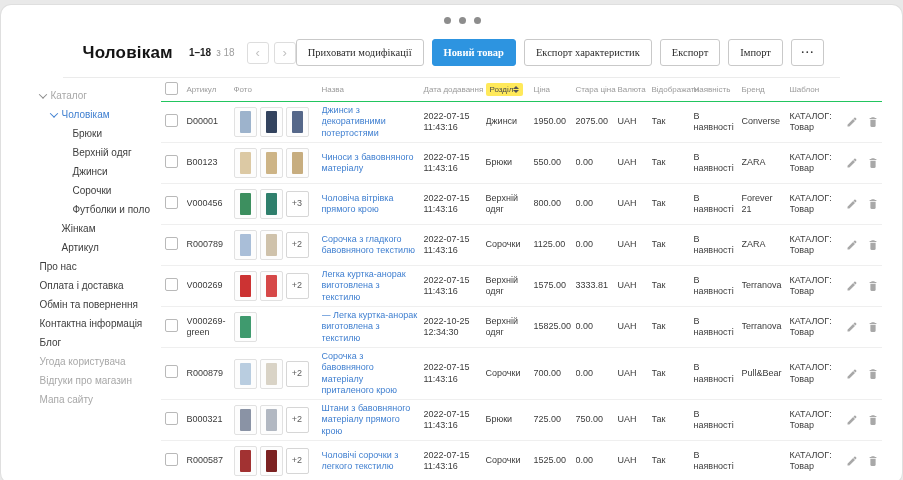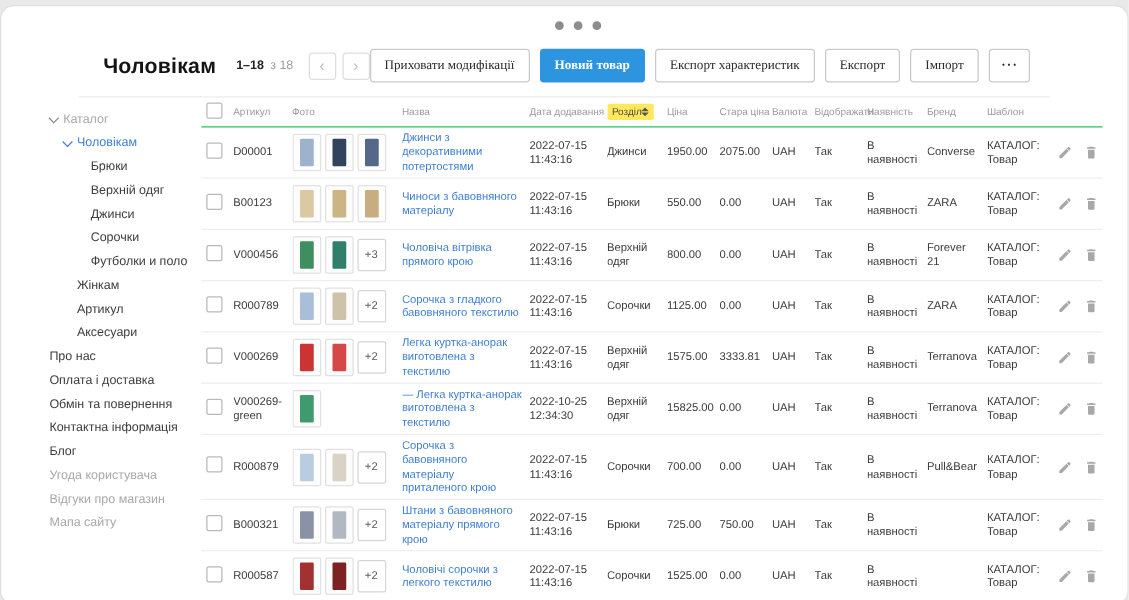--- a/index.html
+++ b/index.html
@@ -132,24 +132,20 @@
           <span>Футболки и поло</span>
         </div>
         <div class="side-item lvl2">
           <span class="chev-spacer"></span>
           <span>Жінкам</span>
         </div>
         <div class="side-item lvl2">
           <span class="chev-spacer"></span>
           <span>Артикул</span>
         </div>
-        <div class="side-item lvl2">
-          <span class="chev-spacer"></span>
-          <span>Аксесуари</span>
-        </div>
         <div class="side-item lvl1">
           <span>Про нас</span>
         </div>
         <div class="side-item lvl1">
           <span>Оплата і доставка</span>
         </div>
         <div class="side-item lvl1">
           <span>Обмін та повернення</span>
         </div>
         <div class="side-item lvl1">

